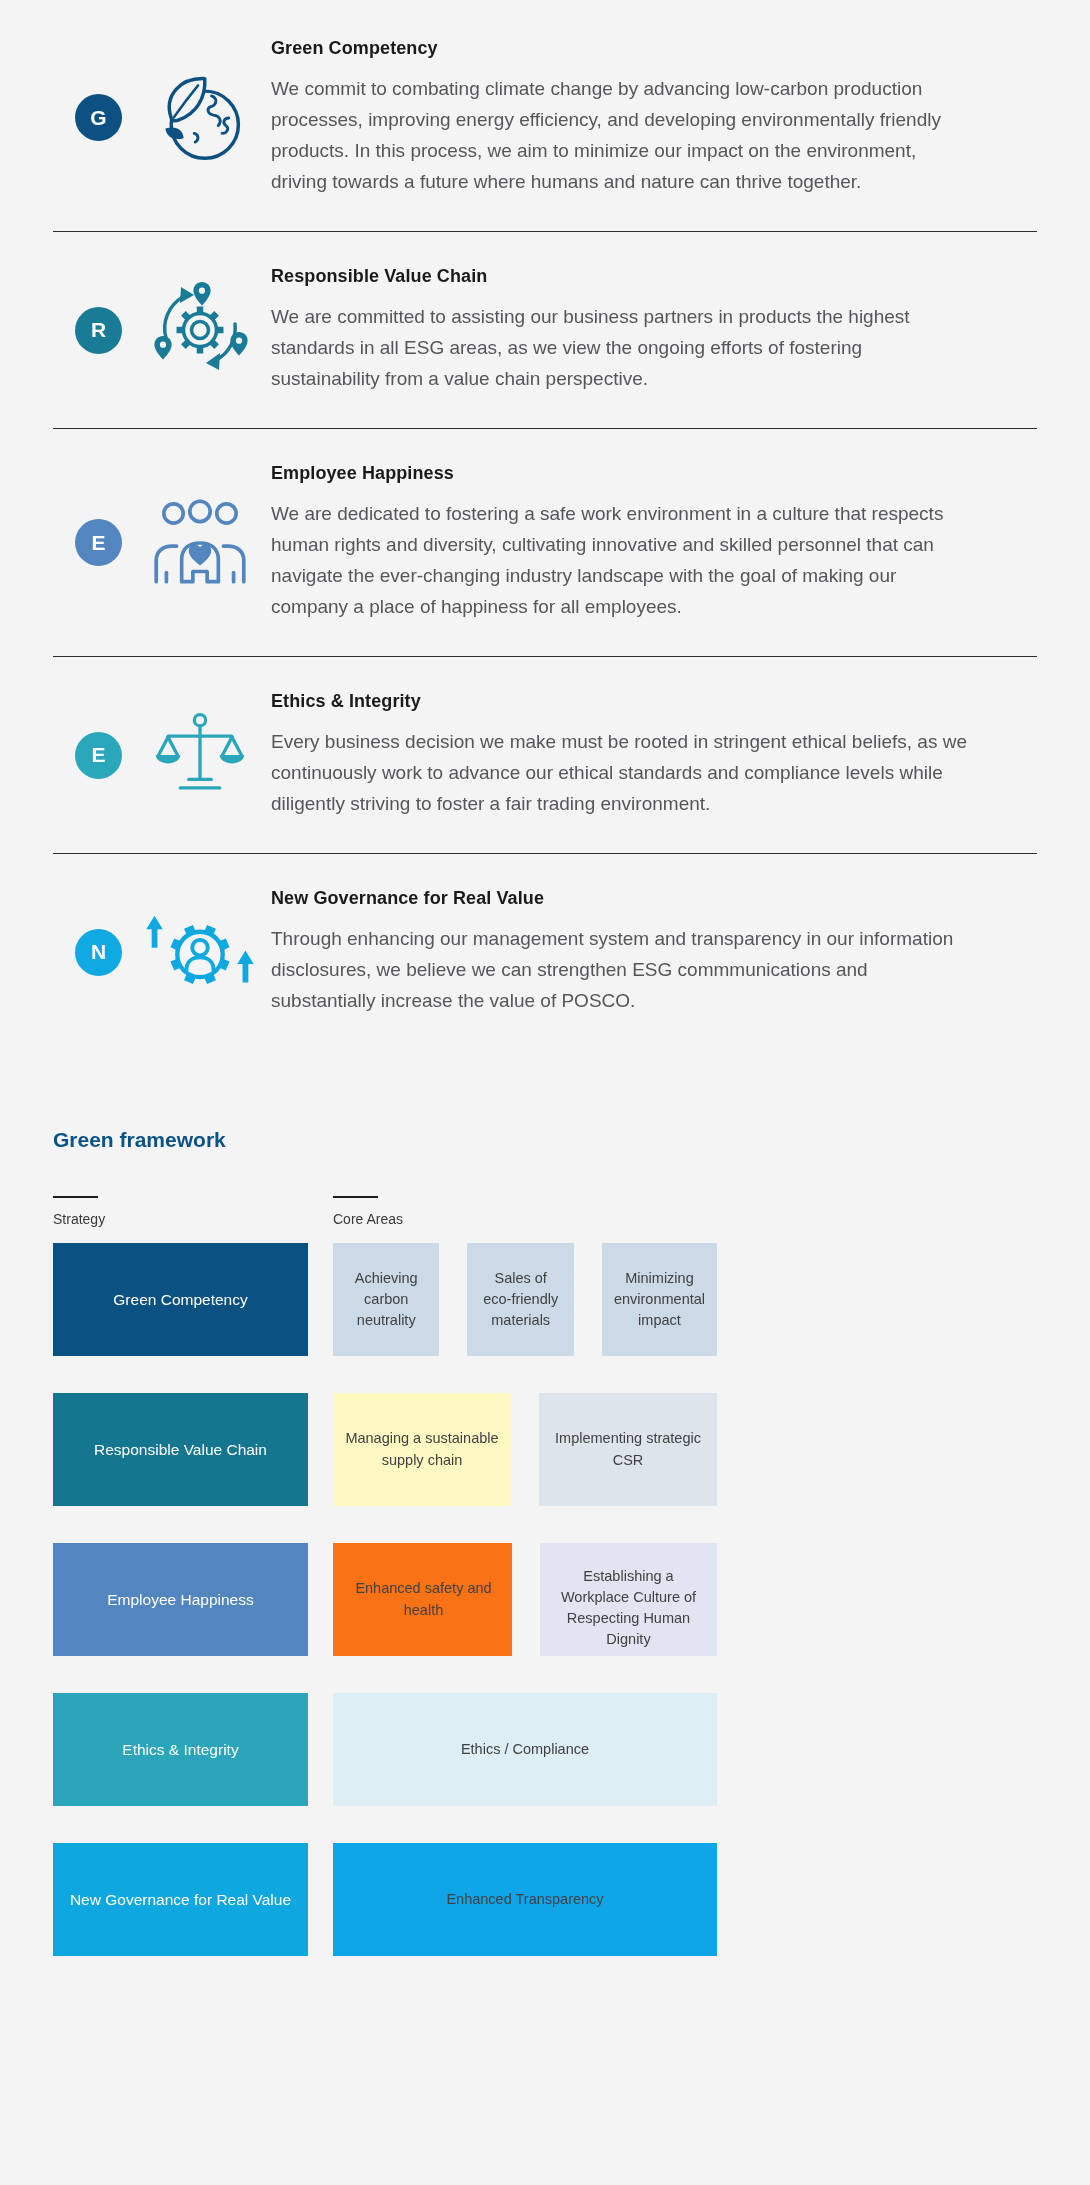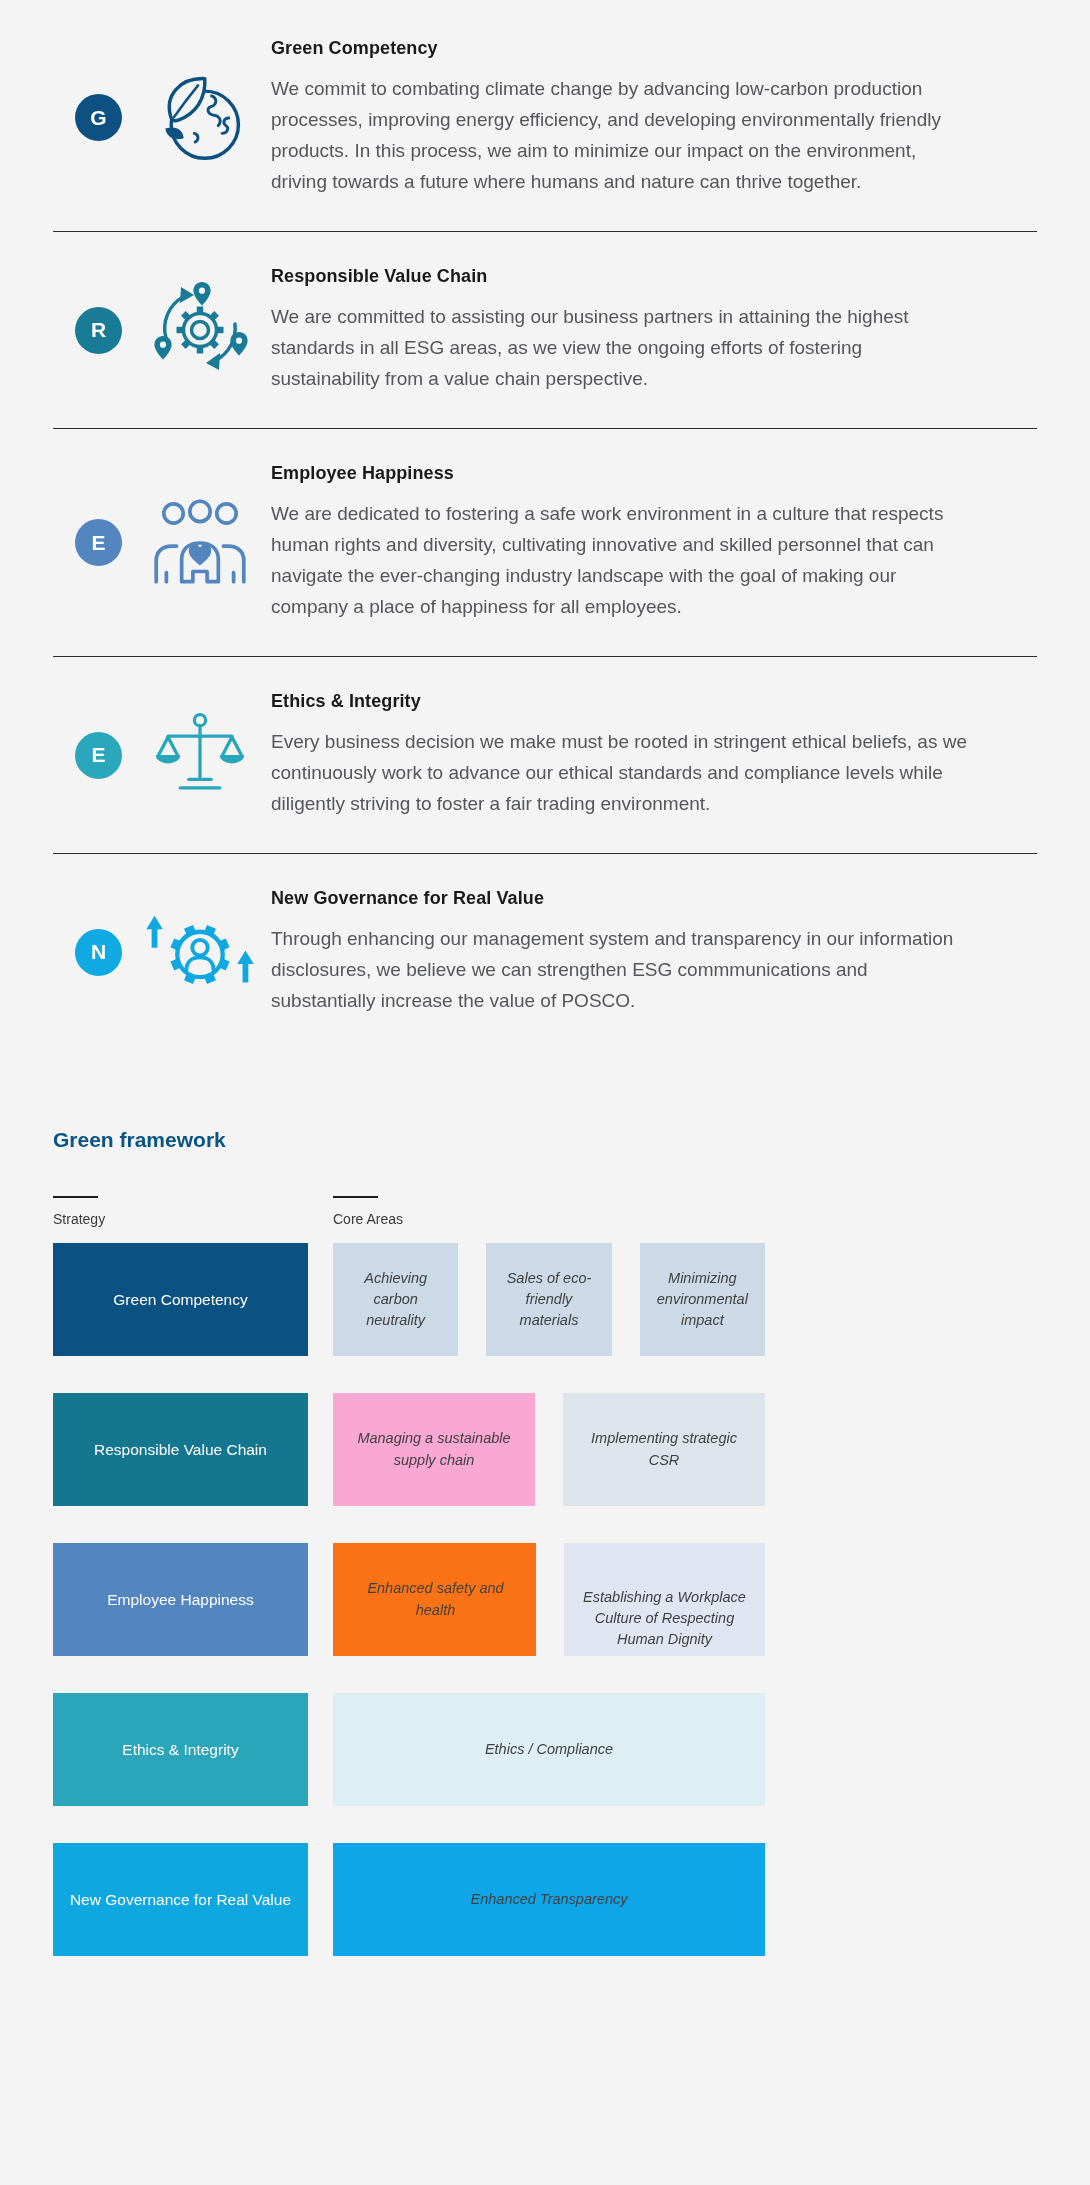--- a/index.html
+++ b/index.html
@@ -35,21 +35,21 @@
   .fw-labels { display: flex; margin-bottom: 16px; }
   .fw-label { font-size: 14px; color: #3a3a3a; }
   .fw-label::before { content: ""; display: block; width: 45px; height: 2px; background: #1c1c1c; margin-bottom: 13px; }
   .fw-label-strategy { width: 280px; flex: none; }
   .fw-row { display: flex; margin-bottom: 37px; }
   .fw-strategy {
     width: 255px; height: 113px; flex: none; margin-right: 25px;
     display: flex; align-items: center; justify-content: center;
     color: #fff; font-size: 15.5px; text-align: center; padding: 6px;
   }
-  .fw-cores { width: 432px; display: flex; gap: 28px; font-style: italic; }
+  .fw-cores { width: 384px; display: flex; gap: 28px; }
   .fw-core {
     flex: 1; height: 113px;
     display: flex; align-items: center; justify-content: center;
     text-align: center; font-size: 14.5px; color: #414141; line-height: 1.45;
     padding: 6px 12px;
   }
 </style>
 </head>
 <body>
 
@@ -101,21 +101,21 @@
               <g fill="#f4f4f4" stroke="none">
                 <circle cx="52" cy="10.7" r="3.1"></circle>
                 <circle cx="13" cy="64.7" r="3.1"></circle>
                 <circle cx="89" cy="60.7" r="3.1"></circle>
               </g>
             </svg>
           </span>
     </div>
     <div class="esg-text">
       <h3 class="esg-title">Responsible Value Chain</h3>
-      <p class="esg-body">We are committed to assisting our business partners in attaining the highest standards in all ESG areas, as we view the ongoing efforts of fostering sustainability from a value chain perspective.</p>
+      <p class="esg-body">We are committed to assisting our business partners in products the highest standards in all ESG areas, as we view the ongoing efforts of fostering sustainability from a value chain perspective.</p>
     </div>
   </section>
 
   <section class="esg-section">
     <div class="esg-left">
       <div class="badge" style="background: rgb(83, 133, 191);">
         <span class="esg-letter">E</span>
       </div>
       <span class="icon-wrap">
             <svg width="112" height="94" viewBox="0 0 110 92" fill="none" stroke="#5385bf" stroke-width="3.6" stroke-linecap="round" stroke-linejoin="round">
@@ -208,21 +208,21 @@
               <span>Minimizing environmental impact</span>
             </div>
           </div>
   </div>
 
   <div class="fw-row">
     <div class="fw-strategy" style="background: rgb(21, 118, 143);">
       <span>Responsible Value Chain</span>
     </div>
     <div class="fw-cores">
-            <div class="fw-core" style="background: #f9a8d4;">
+            <div class="fw-core" style="background: #fef9c3;">
               <span>Managing a sustainable supply chain</span>
             </div>
             <div class="fw-core" style="background: rgb(221, 228, 235);">
               <span>Implementing strategic CSR</span>
             </div>
           </div>
   </div>
 
   <div class="fw-row">
     <div class="fw-strategy" style="background: rgb(83, 133, 191);">

